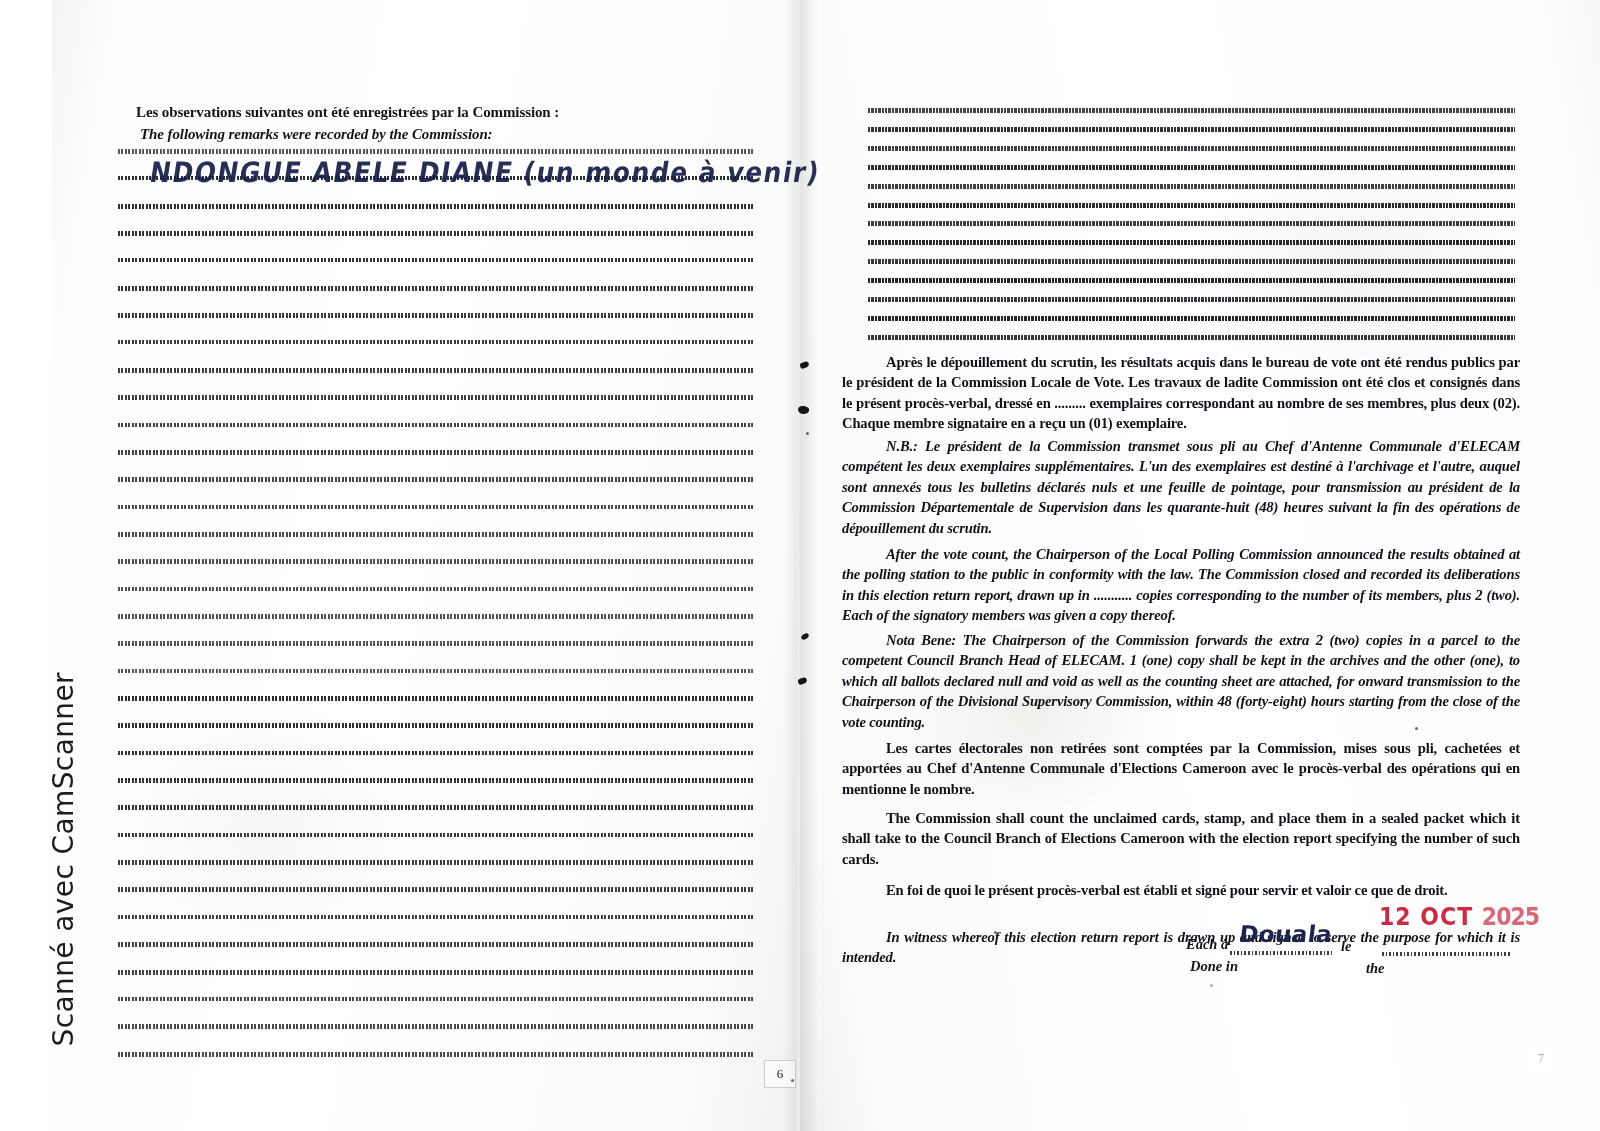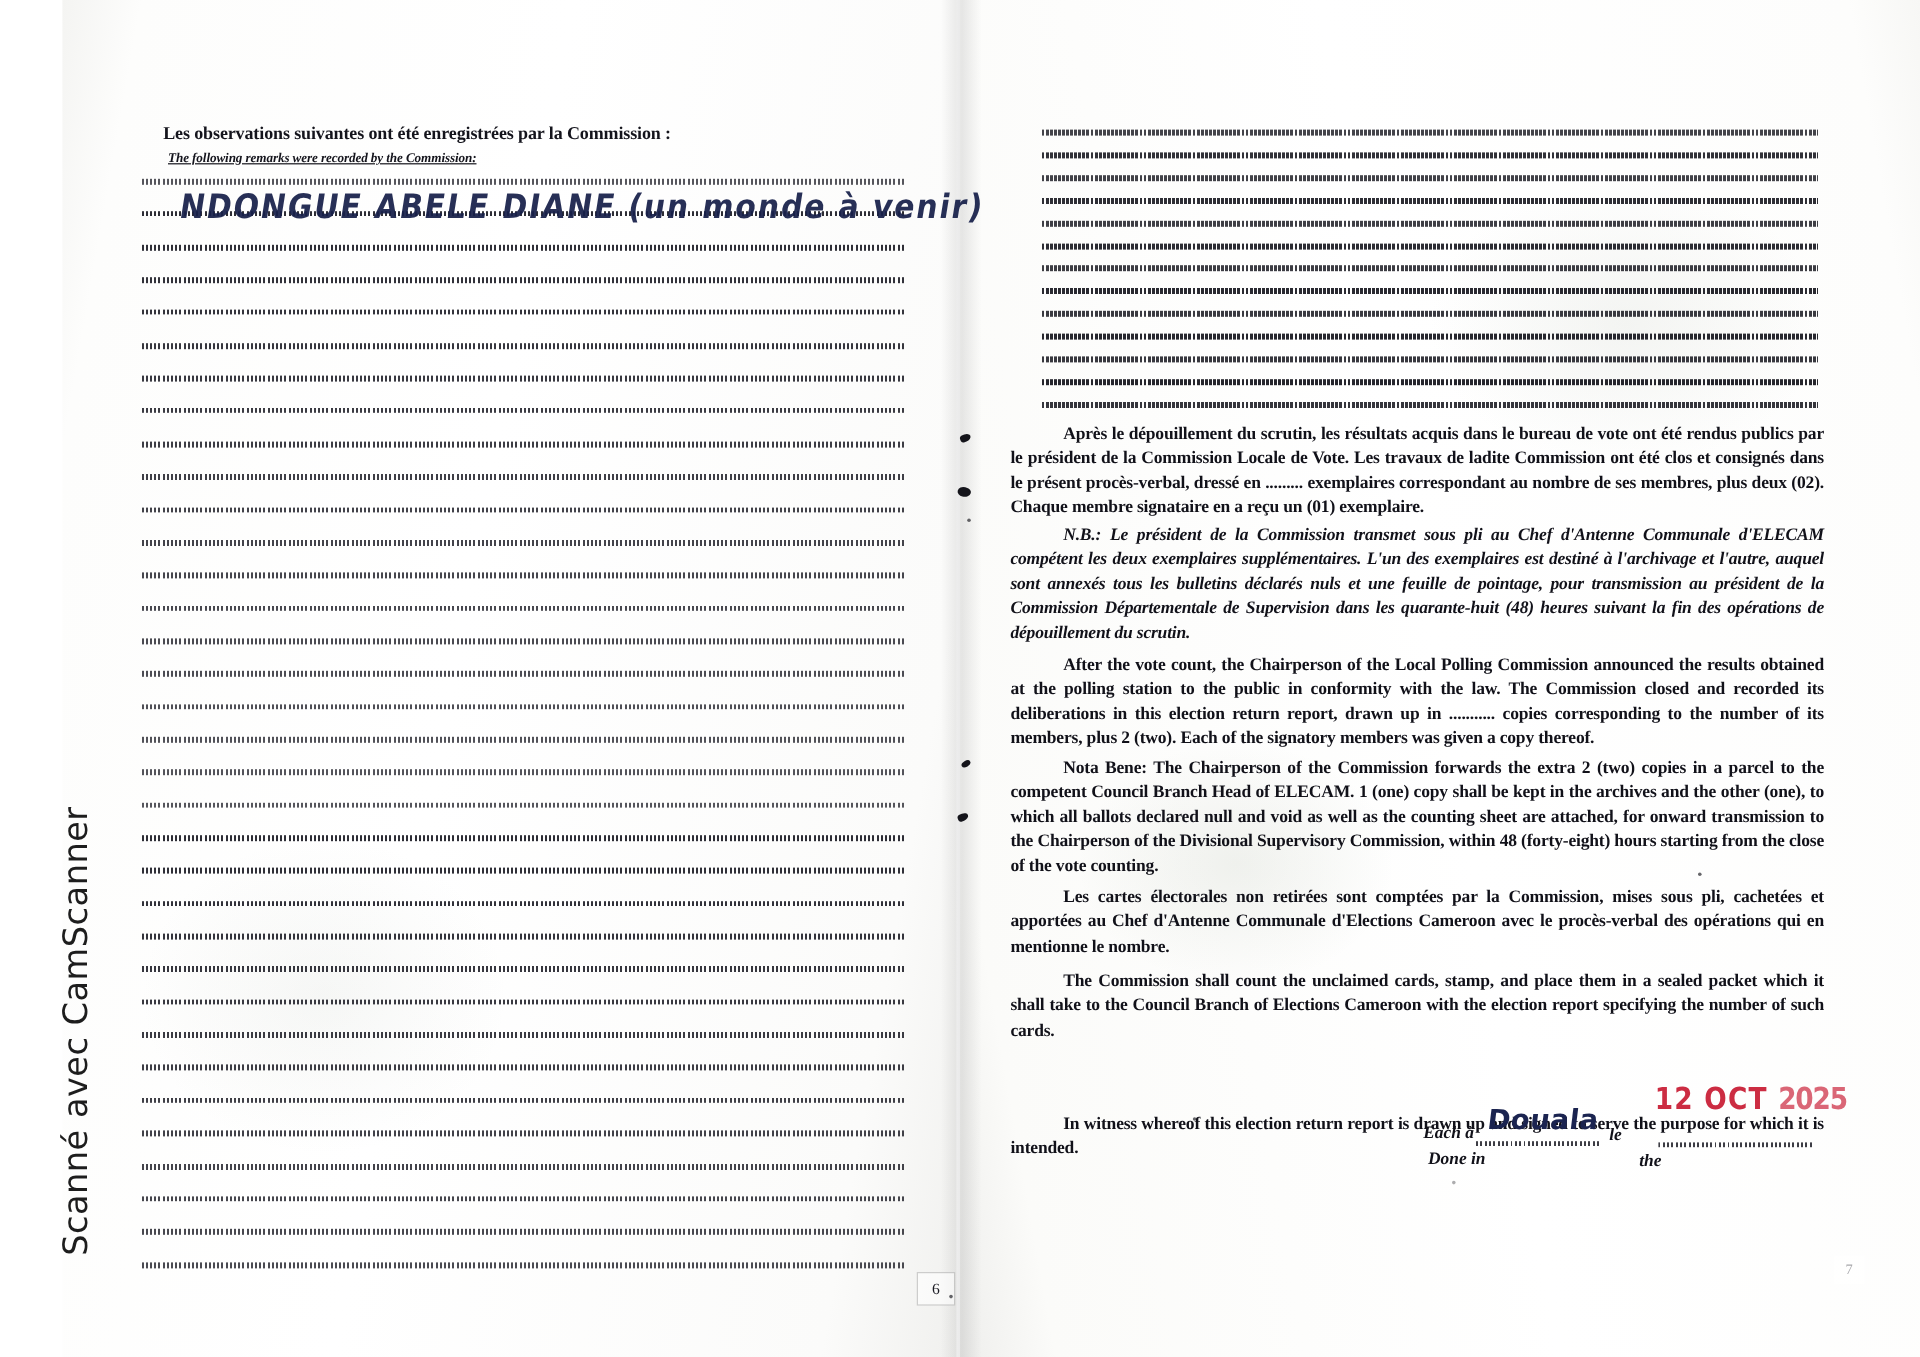--- a/index.html
+++ b/index.html
@@ -104,25 +104,24 @@
     letter-spacing: -0.1px;
     white-space: nowrap;
   }
   #obs-heading-en {
     position: absolute;
     left: 140px;
     top: 126px;
     font-family: "Liberation Serif", serif;
     font-weight: bold;
     font-style: italic;
-    font-size: 11px;
+    font-size: 15px;
     color: #14141c;
     letter-spacing: -0.1px;
     white-space: nowrap;
-    text-decoration: underline;
   }
 
   
   #handwriting-remark {
     position: absolute;
     left: 150px;
     top: 158px;
     font-family: "DejaVu Sans", sans-serif;
     font-size: 25px;
     font-weight: bold;
@@ -142,20 +141,21 @@
     font-family: "Liberation Serif", serif;
     font-size: 14.6px;
     line-height: 20.4px;
     color: #111119;
     text-align: justify;
     text-indent: 44px;
     letter-spacing: -0.15px;
   }
   .para.bold { font-weight: bold; }
   .para.ital {
+    font-style: italic;
     font-weight: bold;
   }
   .para .lead {
     font-weight: bold;
   }
 
   
   #sig-row {
     position: absolute;
     left: 1186px;
@@ -344,20 +344,21 @@
   <div class="para ital" style="top:544px;">After the vote count, the Chairperson of the Local Polling Commission announced the results obtained at the polling station to the public in conformity with the law. The Commission closed and recorded its deliberations in this election return report, drawn up in ........... copies corresponding to the number of its members, plus 2 (two). Each of the signatory members was given a copy thereof.</div>
 
   <div class="para ital" style="top:630px;">
     <span class="lead">Nota Bene:</span><span> The Chairperson of the Commission forwards the extra 2 (two) copies in a parcel to the competent Council Branch Head of ELECAM. 1 (one) copy shall be kept in the archives and the other (one), to which all ballots declared null and void as well as the counting sheet are attached, for onward transmission to the Chairperson of the Divisional Supervisory Commission, within 48 (forty-eight) hours starting from the close of the vote counting.</span>
   </div>
 
   <div class="para bold" style="top:738px;">Les cartes électorales non retirées sont comptées par la Commission, mises sous pli, cachetées et apportées au Chef d'Antenne Communale d'Elections Cameroon avec le procès-verbal des opérations qui en mentionne le nombre.</div>
 
   <div class="para bold" style="top:808px;">The Commission shall count the unclaimed cards, stamp, and place them in a sealed packet which it shall take to the Council Branch of Elections Cameroon with the election report specifying the number of such cards.</div>
 
+  <div class="para bold" style="top:880px;">En foi de quoi le présent procès-verbal est établi et signé pour servir et valoir ce que de droit.</div>
 
   <div class="para ital" style="top:900px;margin-top:27px;">In witness whereof this election return report is drawn up and signed to serve the purpose for which it is intended.</div>
 
   <div id="sig-row">
     <span class="sig-label" id="label-fait">Each à</span>
     <span class="sig-label" id="label-donein">Done in</span>
     <span class="sig-label" id="label-le">le</span>
     <span class="sig-label" id="label-the">the</span>
 
     <span class="sig-rule" id="rule-place"></span>

